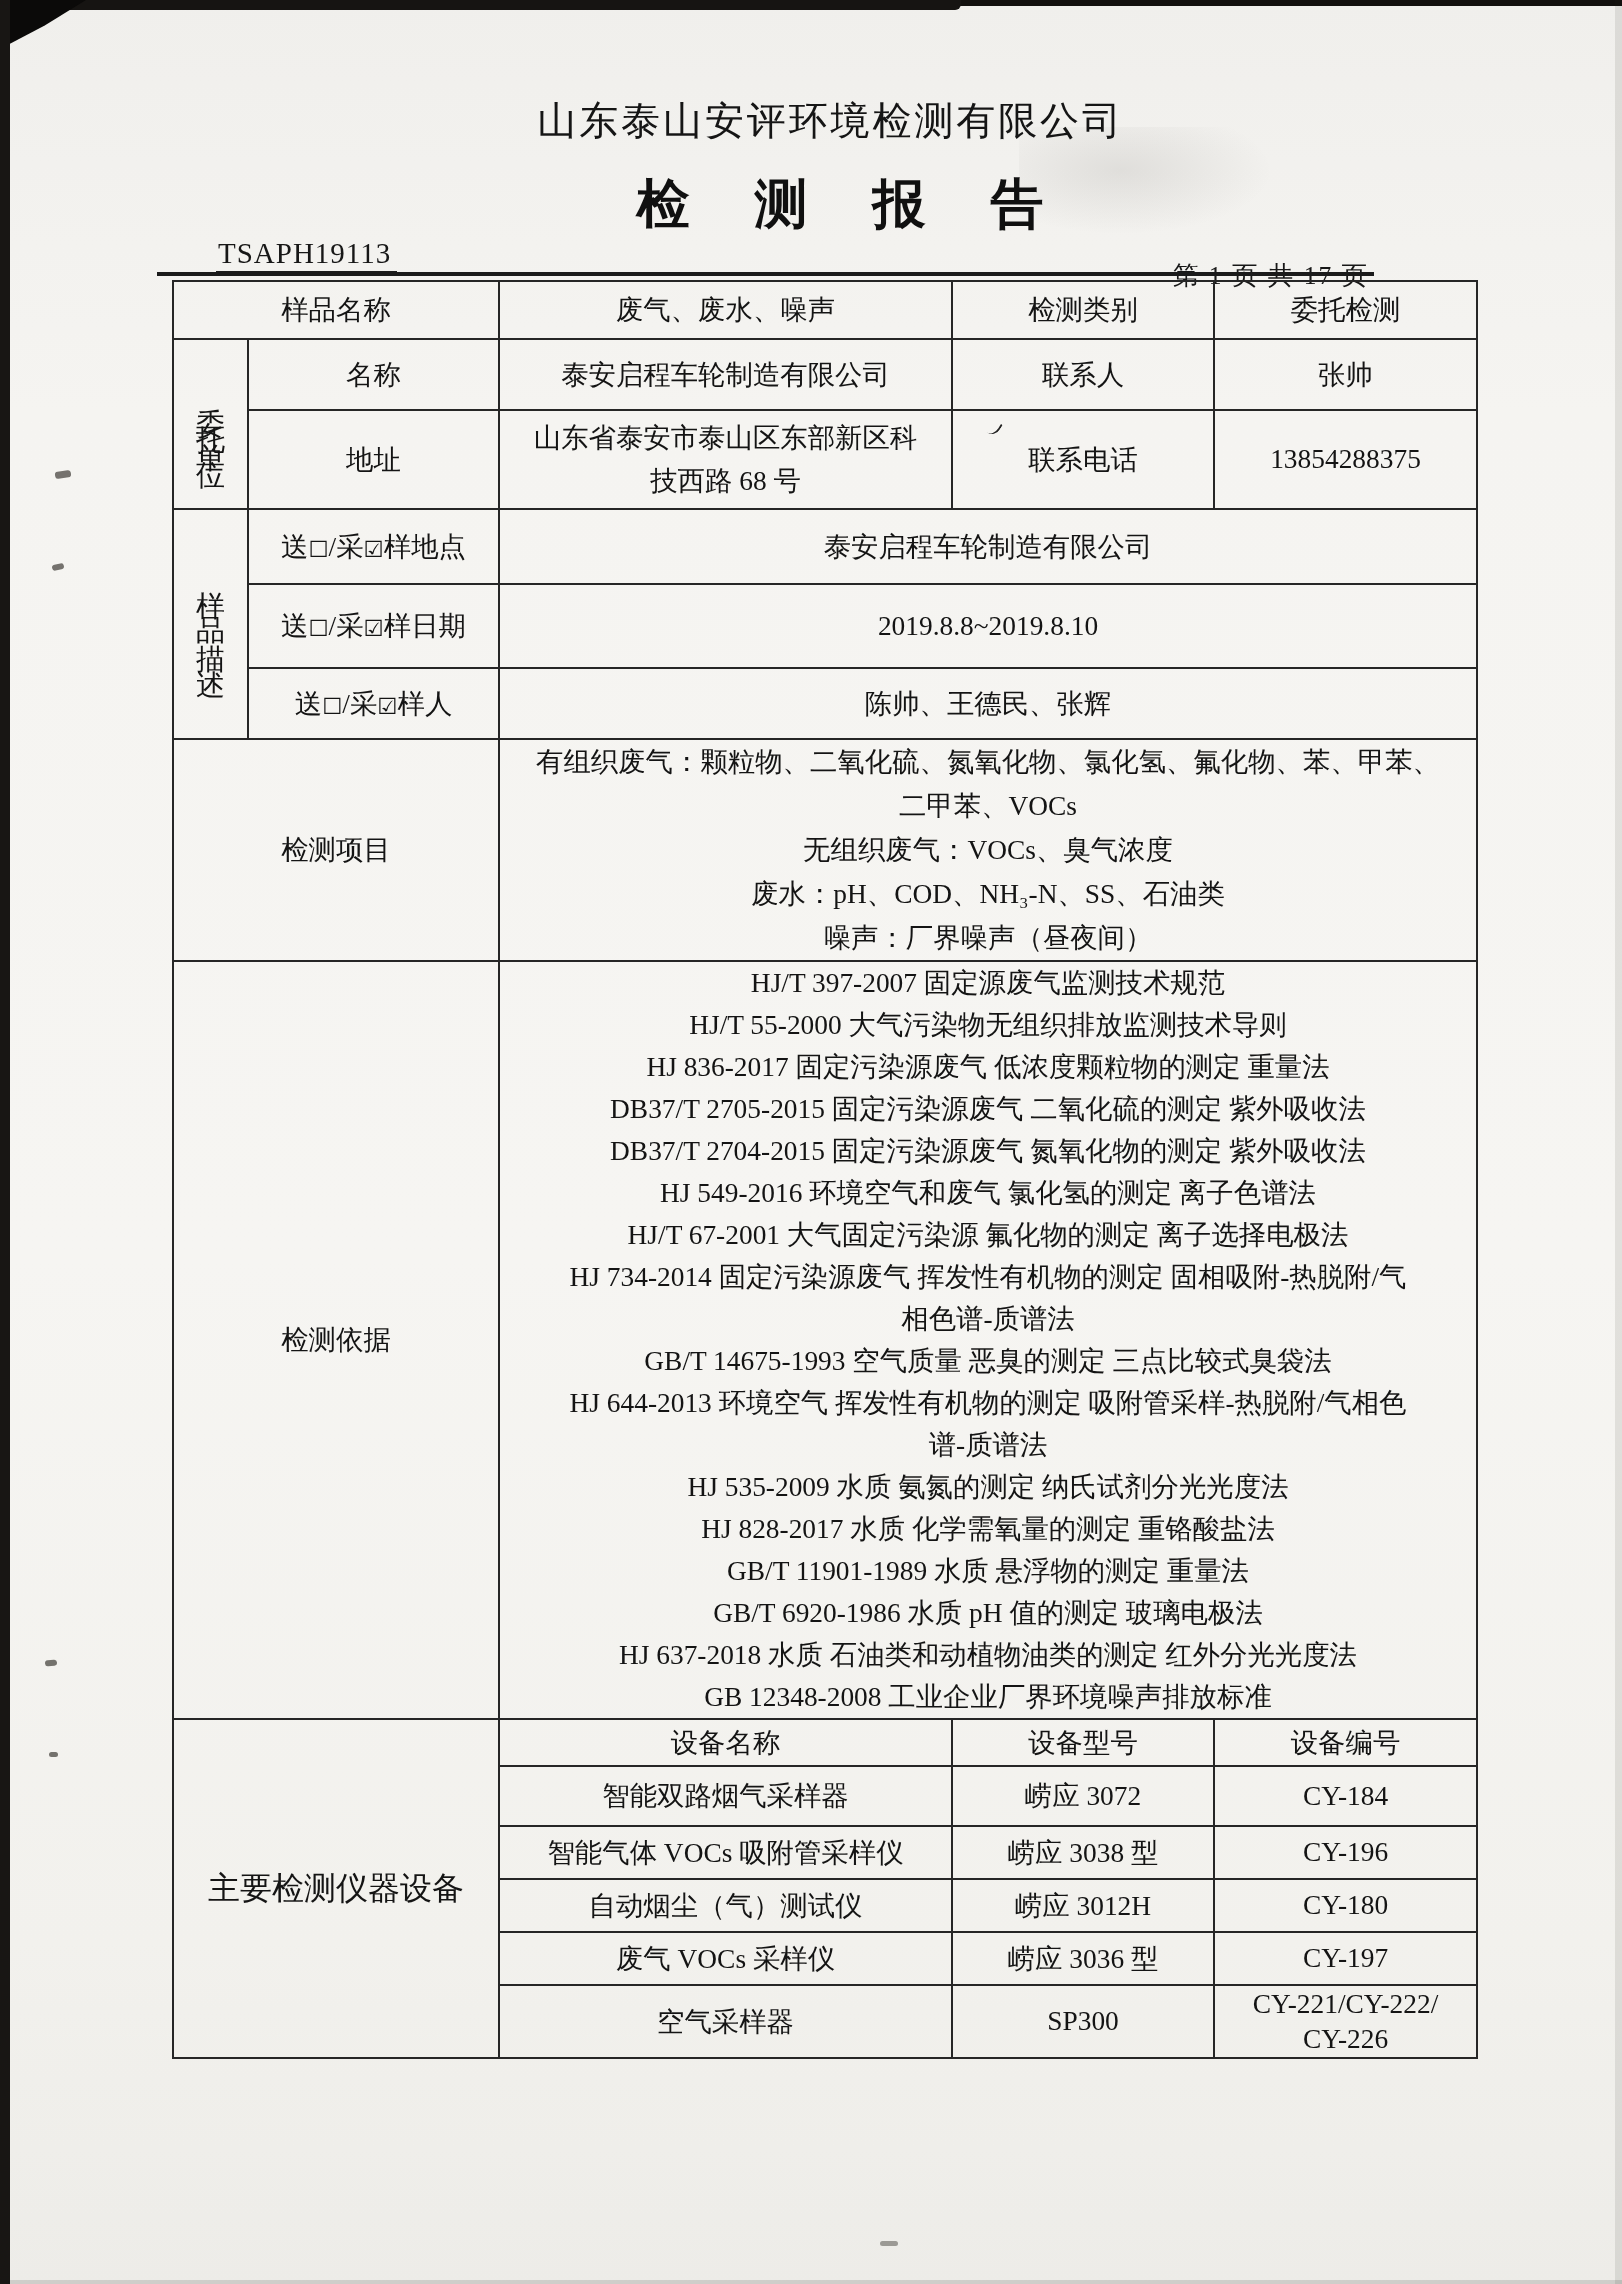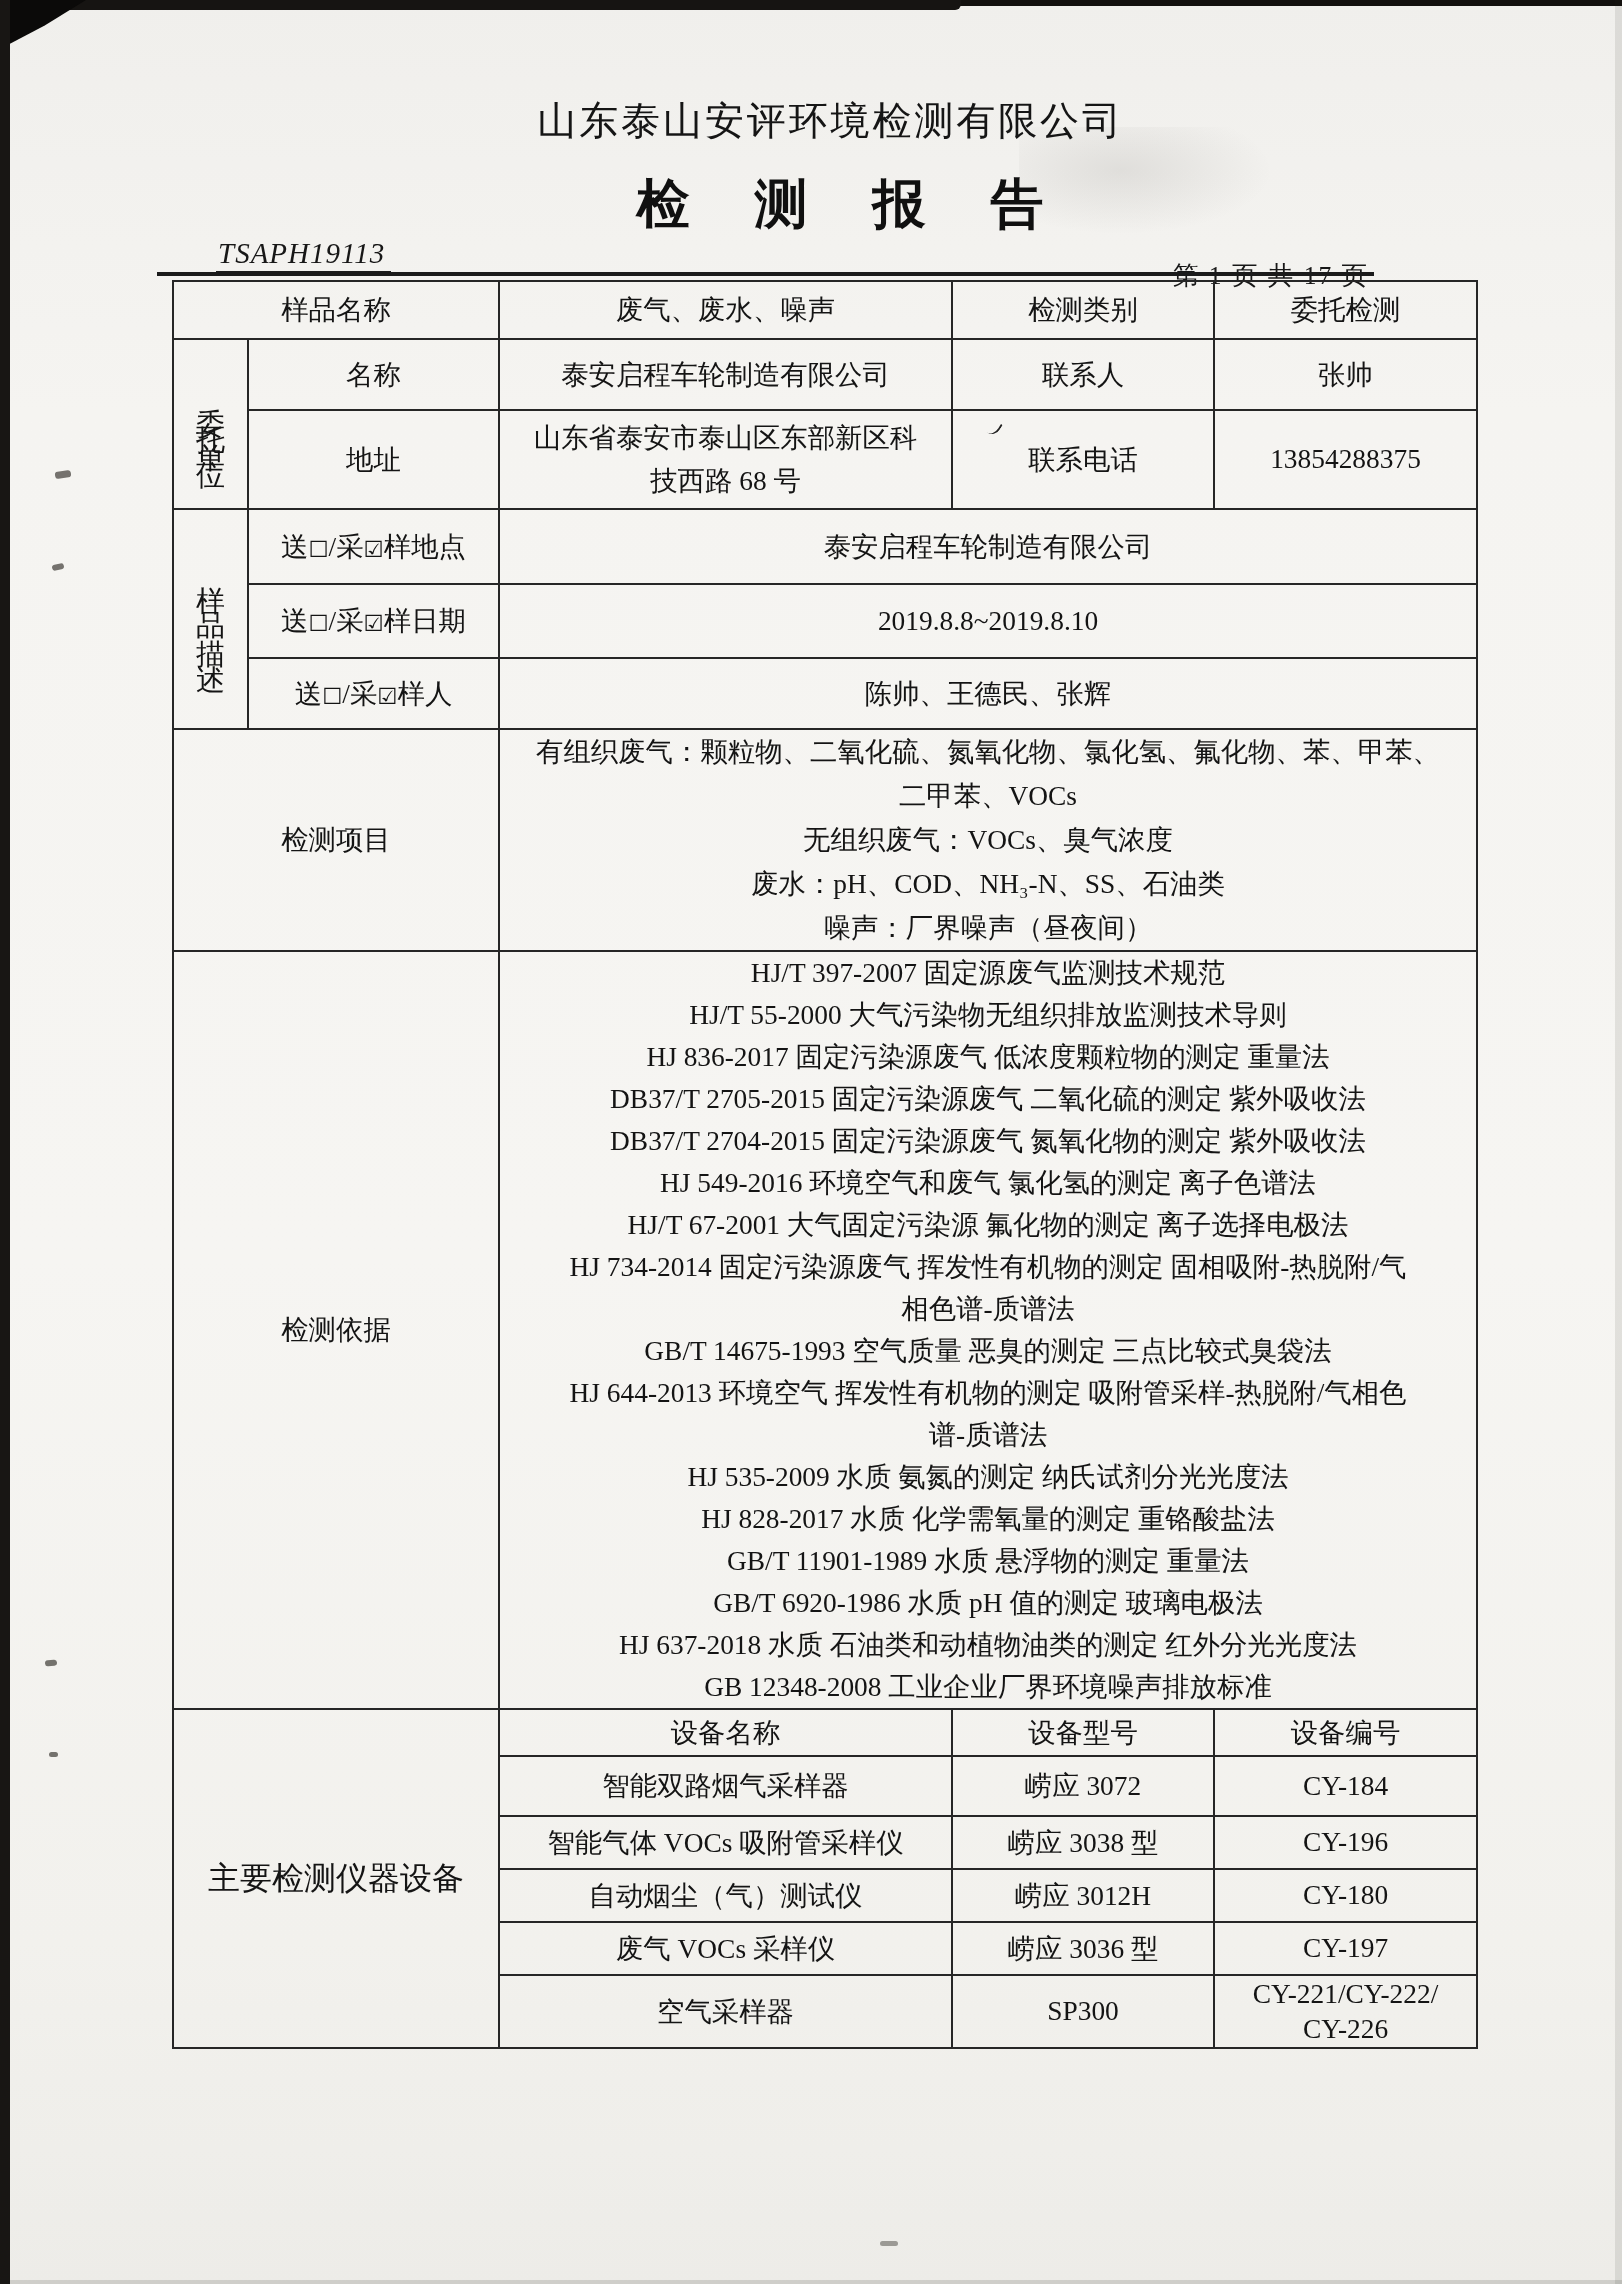--- a/index.html
+++ b/index.html
@@ -25,21 +25,21 @@
   .faint{position:absolute;left:1019px;top:127px;width:255px;height:108px;
     background:radial-gradient(ellipse at 40% 40%,rgba(60,55,50,.10),rgba(60,55,50,0) 70%);}
   .tick{position:absolute;left:986px;top:420px;width:11.8px;height:14.7px;
     border-right:2.9px solid #242424;border-radius:0 0 9.8px 0;transform:rotate(32deg);}
   
   .company{position:absolute;left:19.6px;top:94px;width:1622px;text-align:center;
     font-size:39px;letter-spacing:2.9px;color:#151515;}
   .rtitle{position:absolute;left:29px;top:169px;width:1622px;text-align:center;
     font-size:53px;font-weight:bold;letter-spacing:65px;padding-left:65px;box-sizing:border-box;color:#101010;}
   .repno{position:absolute;left:216px;top:237px;font-size:29px;letter-spacing:1px;
-    border-bottom:2px solid #1c1c1c;padding:0 5.9px 1px 2px;font-style:italic;}
+    border-bottom:2px solid #1c1c1c;padding:0 5.9px 1px 2px;}
   .pageinfo{position:absolute;right:253px;top:258px;font-size:25.5px;letter-spacing:2px;}
   .hrule{position:absolute;left:157px;top:272px;width:1217px;height:3.9px;background:#1b1b1b;}
   
   table.rep{position:absolute;left:172px;top:280px;border-collapse:collapse;table-layout:fixed;
     width:1304px;border:2.9px solid #222;}
   table.rep td{border:2px solid #262626;text-align:center;vertical-align:middle;
     font-size:27.4px;color:#141414;padding:0 5.9px;overflow:hidden;}
   td.vcell div{display:inline-block;writing-mode:vertical-rl;text-orientation:upright;
     font-size:29px;line-height:1;}
   td.vcell .sp4{letter-spacing:17.6px;}
@@ -114,21 +114,21 @@
     <tr style="height:75px">
       <td rowspan="3" class="vcell">
         <div class="sp4b">样品描述</div>
       </td>
       <td>
         <span>送</span><span class="cb">☐</span><span>/采</span><span class="cb">☑</span><span>样地点</span>
       </td>
       <td colspan="3">泰安启程车轮制造有限公司</td>
     </tr>
 
-    <tr style="height:74px">
+    <tr style="height:84px">
       <td>
         <span>送</span><span class="cb">☐</span><span>/采</span><span class="cb">☑</span><span>样日期</span>
       </td>
       <td colspan="3">2019.8.8~2019.8.10</td>
     </tr>
 
     <tr style="height:71px">
       <td>
         <span>送</span><span class="cb">☐</span><span>/采</span><span class="cb">☑</span><span>样人</span>
       </td>

